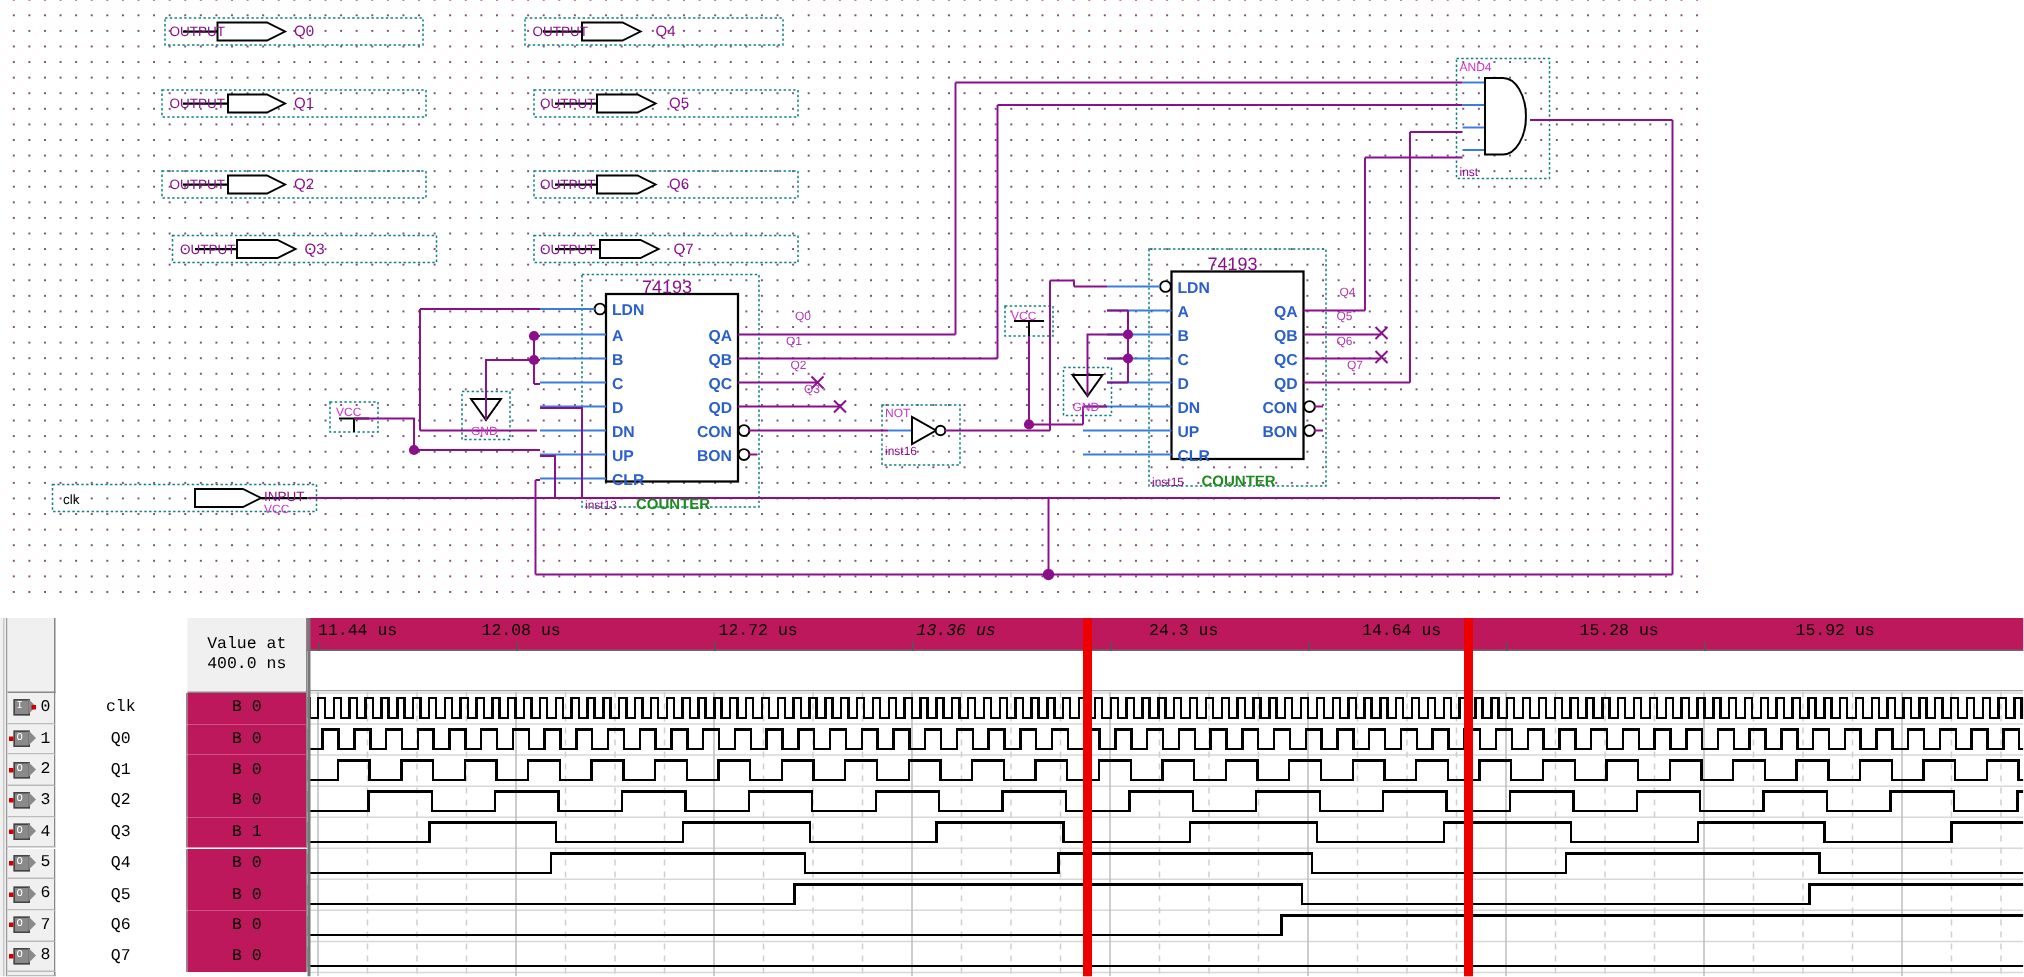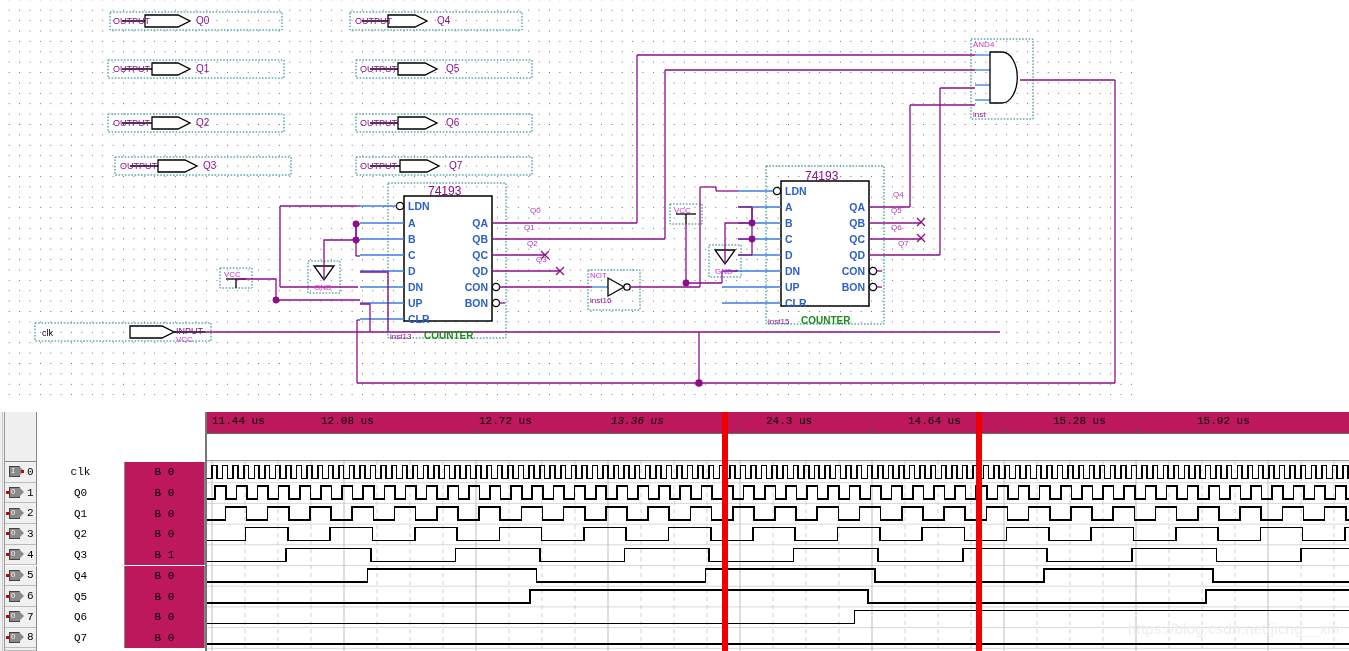--- a/index.html
+++ b/index.html
@@ -378,20 +378,26 @@
         <text class="t-net" x="898" y="246">Q7</text>
       </g>
     </svg>
   </div>
 
   <div id="wave"></div>
   <div id="left-rail"></div>
   <div id="rail2"></div>
 
   <div class="hdr-cell" id="gutter-hdr"></div>
+  <div class="hdr-cell" id="value-hdr">
+    <div>
+      <div>Value at</div>
+      <div>400.0 ns</div>
+    </div>
+  </div>
 
   <div id="rows-host">
       <div class="gcell" style="top: 462px;">
         <span class="icon-chip">
           <span class="pt2"></span>
           <span class="body"></span>
           <span class="pt"></span>
           <span class="gl">I</span>
           <span class="dot r"></span>
         </span>
@@ -574,14 +580,13 @@
         <path d="M0.0,141.7 L0.0,128.7 L0.0,141.7 L324.7,141.7 L324.7,128.7 L663.0,128.7 L663.0,141.7 L1001.2,141.7 L1001.2,128.7 L1144.0,128.7" stroke="#000" stroke-width="1.6" fill="none" shape-rendering="crispEdges"></path>
         <path d="M0.0,162.4 L0.0,149.4 L0.0,162.4 L649.4,162.4 L649.4,149.4 L1144.0,149.4" stroke="#000" stroke-width="1.6" fill="none" shape-rendering="crispEdges"></path>
         <path d="M0.0,183.1 L0.0,170.1 L0.0,183.1 L1144.0,183.1" stroke="#000" stroke-width="1.6" fill="none" shape-rendering="crispEdges"></path>
       </svg>
   </div>
   <div id="wave-left-edge"></div>
 
   <div class="cursor" style="left:722px"></div>
   <div class="cursor" style="left:976px"></div>
 
-  <div class="watermark">https://blog.csdn.net/jicng__xin</div>
 </div>
 
 </body></html>

